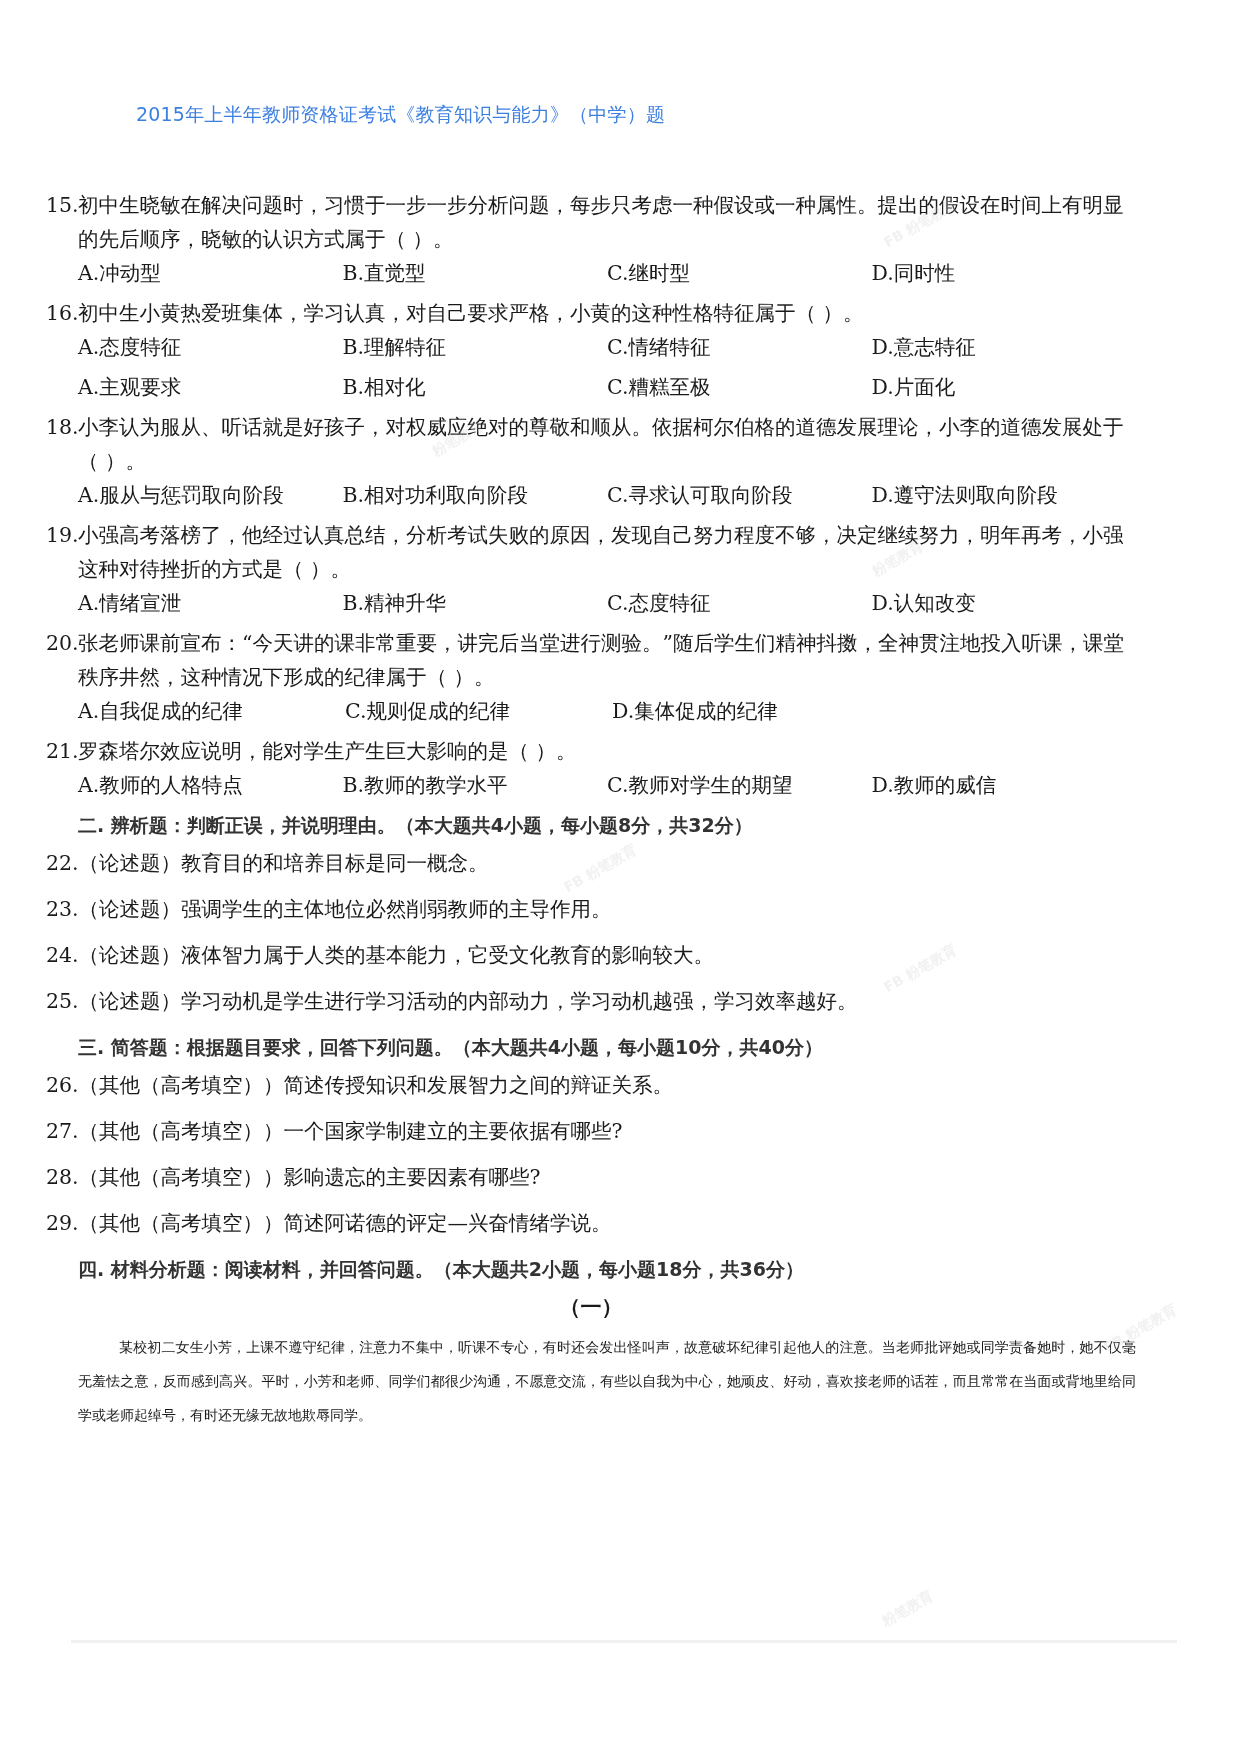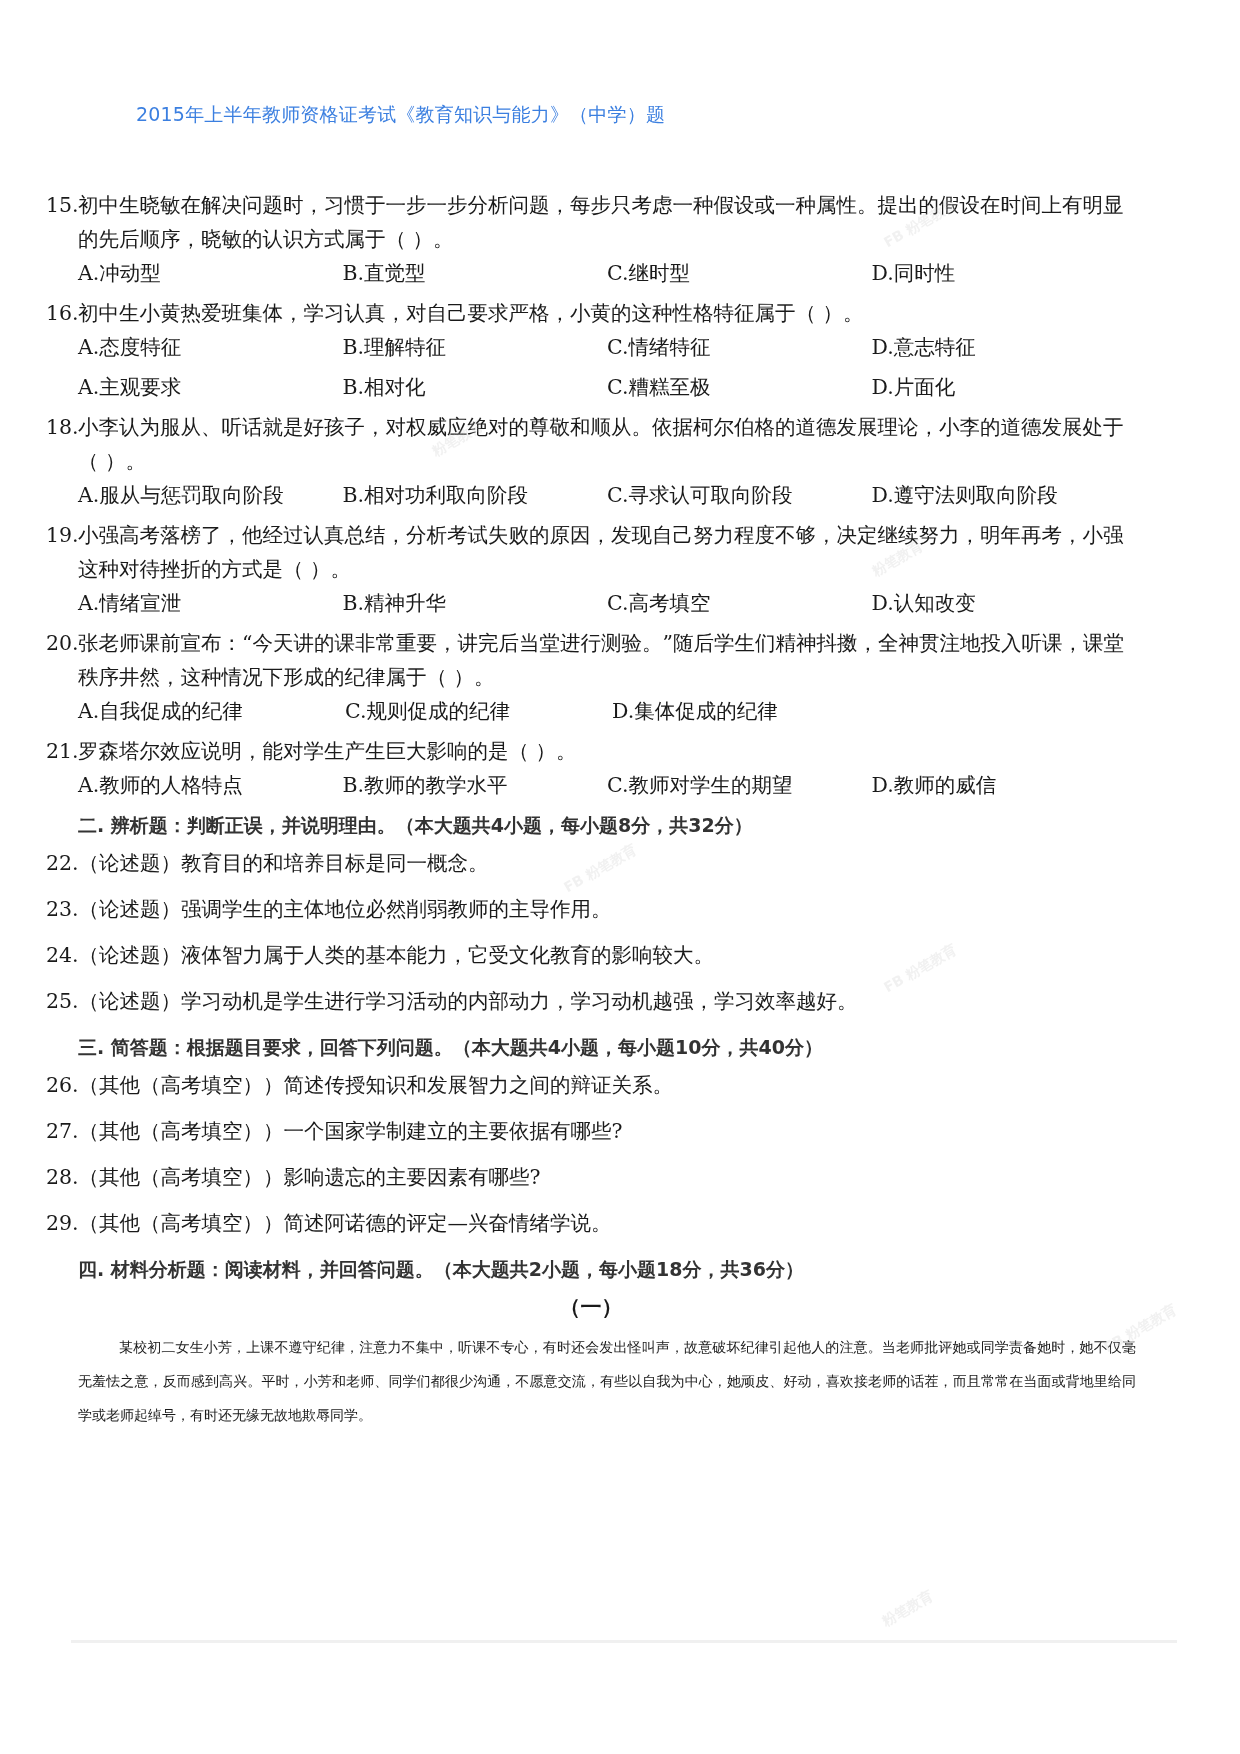--- a/index.html
+++ b/index.html
@@ -146,21 +146,21 @@
       <span class="opt">C.寻求认可取向阶段</span>
       <span class="opt">D.遵守法则取向阶段</span>
     </div>
   </div>
 
   <div class="q-block">
     <div class="q"><span class="num">19.</span><span>小强高考落榜了，他经过认真总结，分析考试失败的原因，发现自己努力程度不够，决定继续努力，明年再考，小强这种对待挫折的方式是（  ）。</span></div>
     <div class="opts">
       <span class="opt">A.情绪宣泄</span>
       <span class="opt">B.精神升华</span>
-      <span class="opt">C.高考填空</span>
+      <span class="opt">C.态度特征</span>
       <span class="opt">D.认知改变</span>
     </div>
   </div>
 
   <div class="q-block">
     <div class="q"><span class="num">20.</span><span>张老师课前宣布：“今天讲的课非常重要，讲完后当堂进行测验。”随后学生们精神抖擞，全神贯注地投入听课，课堂秩序井然，这种情况下形成的纪律属于（  ）。</span></div>
     <div class="opts">
       <span class="opt">A.自我促成的纪律</span>
       <span class="opt">C.规则促成的纪律</span>
       <span class="opt">D.集体促成的纪律</span>

